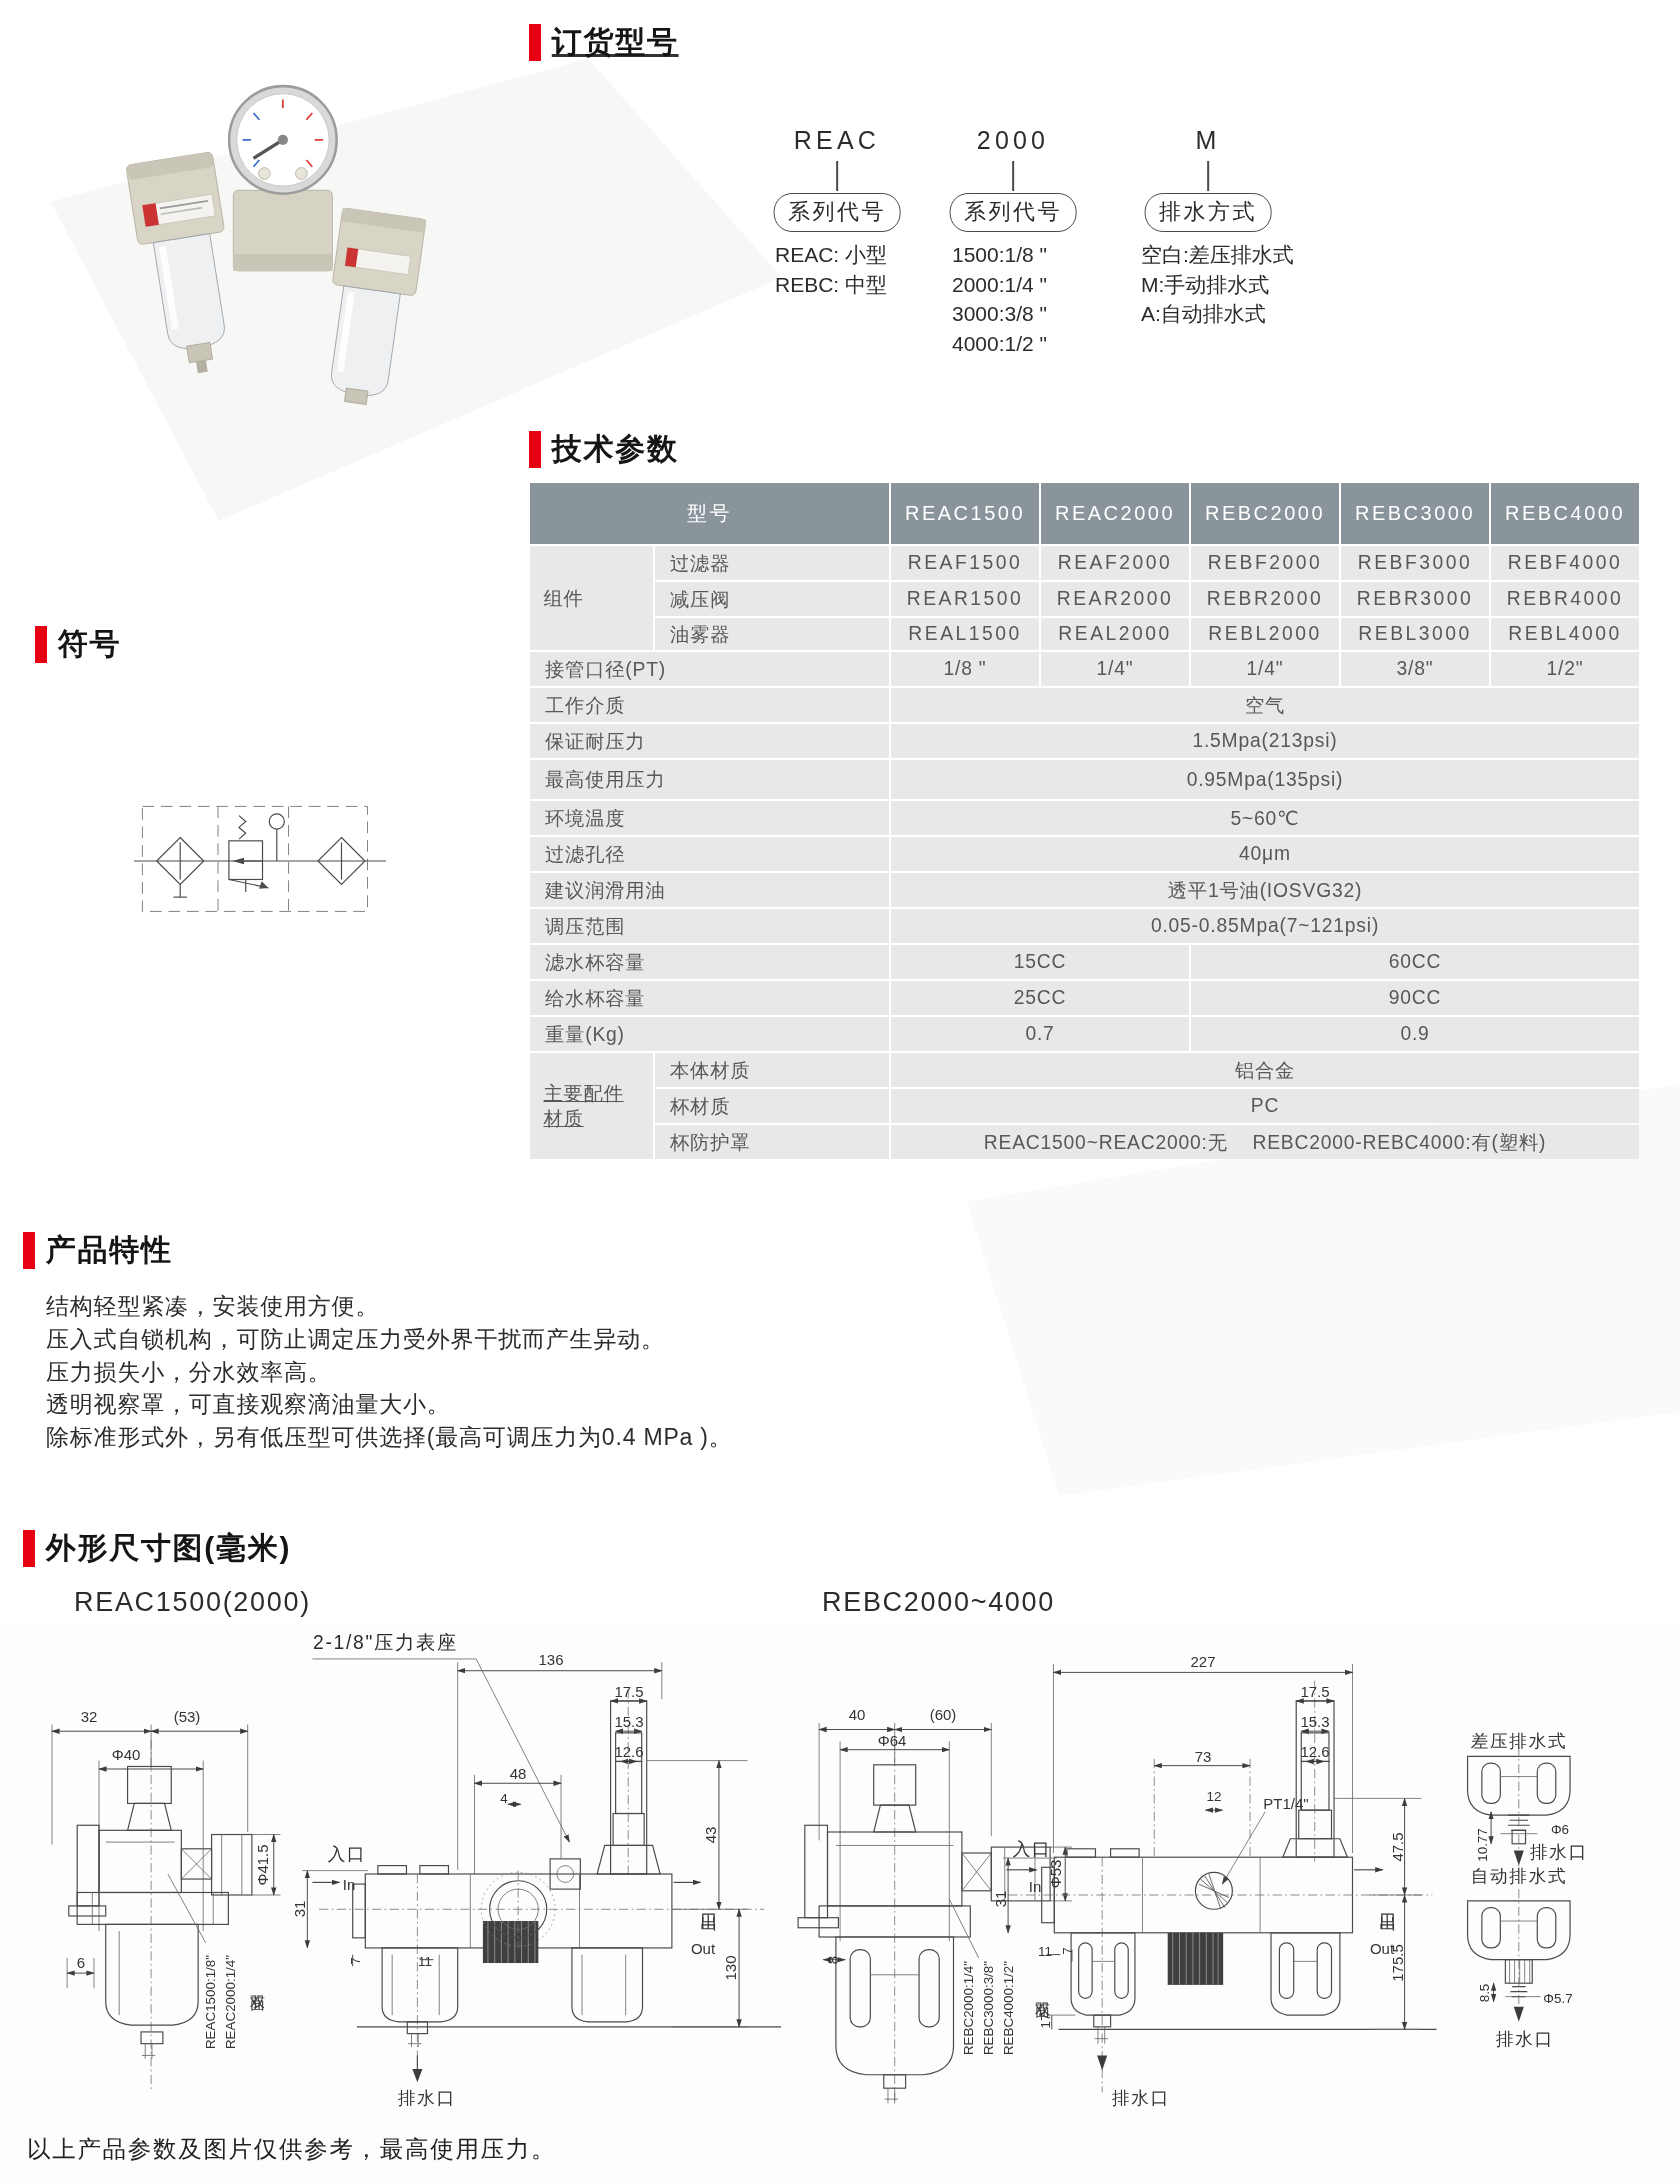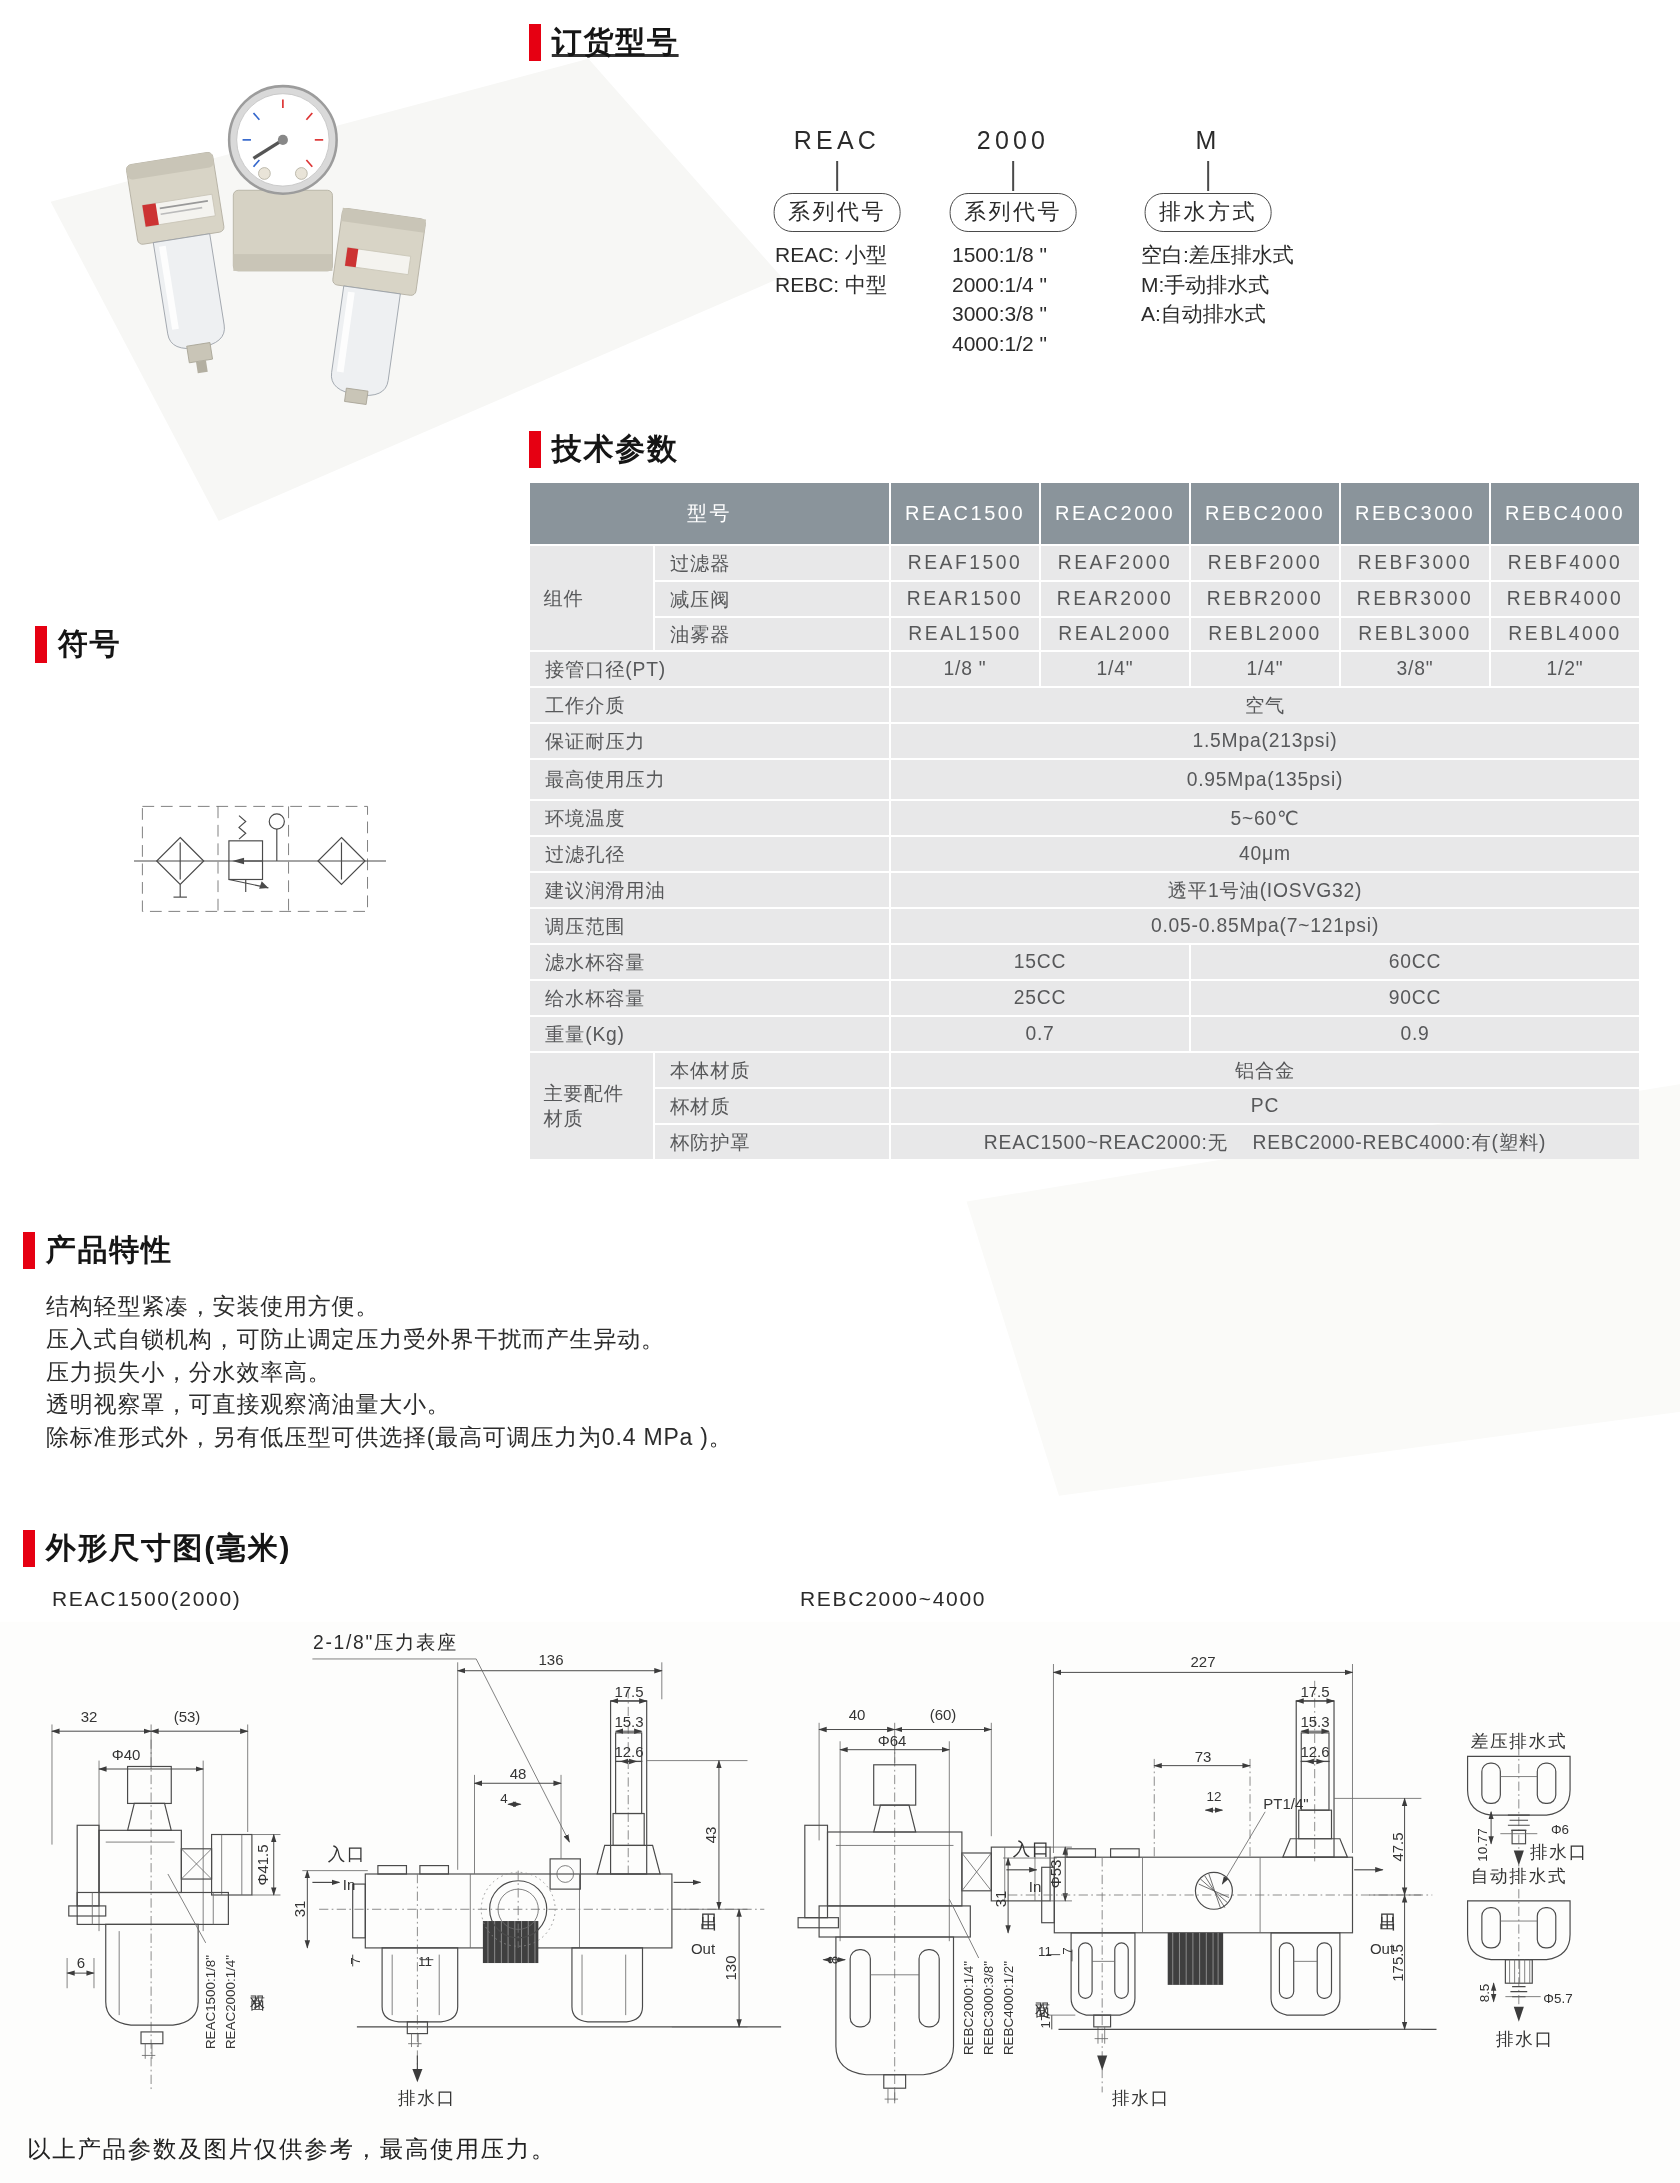--- a/index.html
+++ b/index.html
@@ -20,21 +20,21 @@
   table.specs{position:absolute;left:528px;top:481px;border-collapse:separate;border-spacing:2.5px;table-layout:fixed;}
   table.specs td,table.specs th{background:#e8e8e9;font-weight:normal;font-size:19.3px;color:#57585a;
         text-align:center;vertical-align:middle;padding:0 5px;letter-spacing:0.8px;overflow:hidden;}
   table.specs th{background:#8a949b;color:#ffffff;font-size:20px;letter-spacing:2.5px;}
   table.specs td.lbl{text-align:left;padding-left:15px;letter-spacing:0.8px;}
   table.specs td.grp{text-align:left;padding-left:13.4px;}
   table.specs .mono{letter-spacing:2.5px;}
   
   .feat{position:absolute;font-size:23px;color:#2c2c2c;line-height:33px;letter-spacing:0.8px;white-space:nowrap;}
   
-  .dtitle{position:absolute;font-size:21px;color:#2b2b2b;letter-spacing:1.7px;white-space:nowrap;}
+  .dtitle{position:absolute;font-size:27px;color:#2b2b2b;letter-spacing:1.7px;white-space:nowrap;margin-left:22px;}
   .dl{position:absolute;font-size:15px;color:#343434;white-space:nowrap;transform:translate(-50%,-50%);}
   .dl.r{transform:translate(-50%,-50%) rotate(-90deg);}
   .dl.v{writing-mode:vertical-lr;text-orientation:upright;transform:translate(-50%,-50%);letter-spacing:1.7px;}
   .dl.sm{font-size:13.4px;}
   .dl.cn{font-size:17.6px;letter-spacing:1.7px;}
   .note{position:absolute;font-size:19.3px;color:#2b2b2b;letter-spacing:1.7px;white-space:nowrap;}
   .footer{position:absolute;font-size:23.5px;color:#222;letter-spacing:1.7px;}
   svg{position:absolute;overflow:visible;}
   .ln{stroke:#4a4a4a;stroke-width:1.4;fill:none;}
   .thin{stroke:#6a6a6a;stroke-width:1;fill:none;}
@@ -250,21 +250,21 @@
     <td colspan="2" class="lbl">给水杯容量</td>
     <td colspan="2">25CC</td>
     <td colspan="3">90CC</td>
   </tr>
   <tr style="height:34px">
     <td colspan="2" class="lbl">重量(Kg)</td>
     <td colspan="2">0.7</td>
     <td colspan="3">0.9</td>
   </tr>
   <tr style="height:34px">
-    <td rowspan="3" class="grp" style="white-space:normal;line-height:25px;">主要配件 材质</td>
+    <td rowspan="3" class="grp" style="white-space:normal;line-height:25px;text-decoration:underline;">主要配件 材质</td>
     <td class="lbl">本体材质</td>
     <td colspan="5">铝合金</td>
   </tr>
   <tr style="height:34px">
     <td class="lbl">杯材质</td>
     <td colspan="5">PC</td>
   </tr>
   <tr style="height:34px">
     <td class="lbl">杯防护罩</td>
     <td colspan="5" style="white-space:pre;">REAC1500~REAC2000:无    REBC2000-REBC4000:有(塑料)</td>

